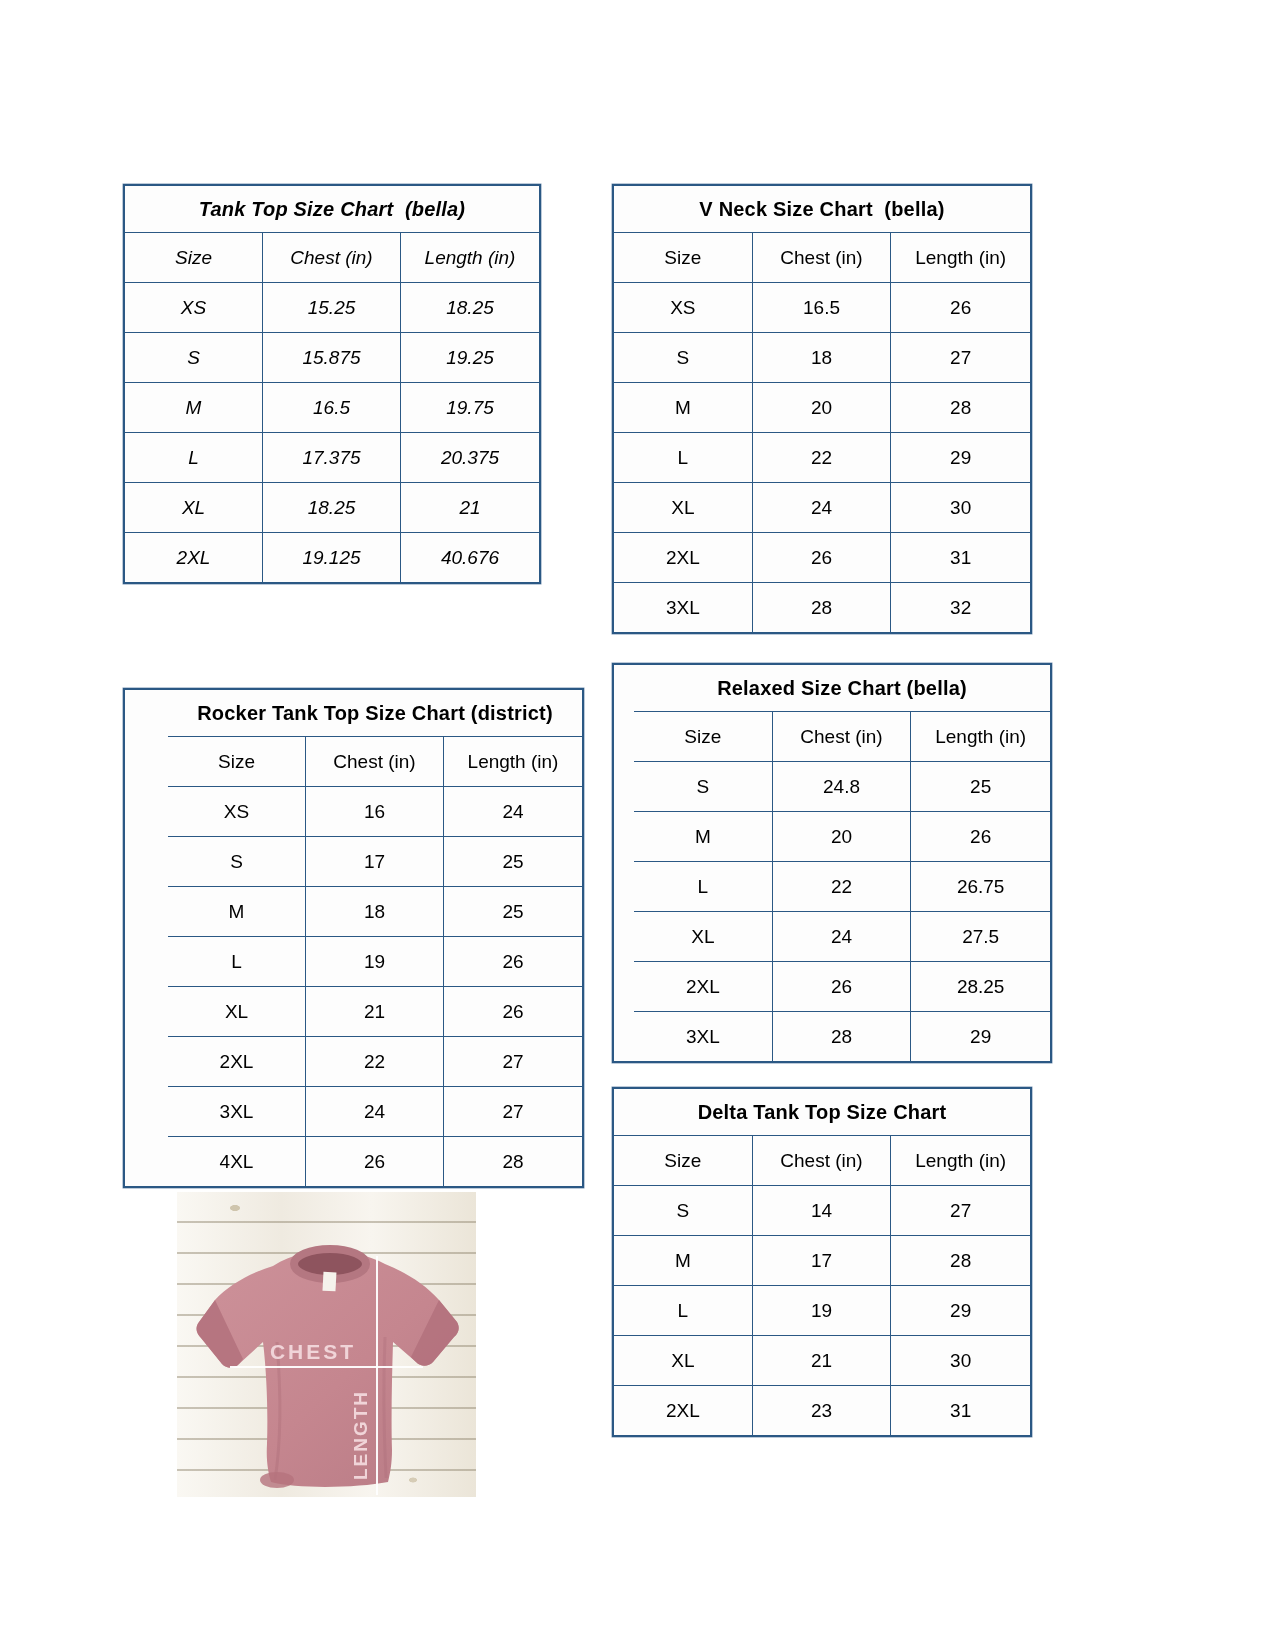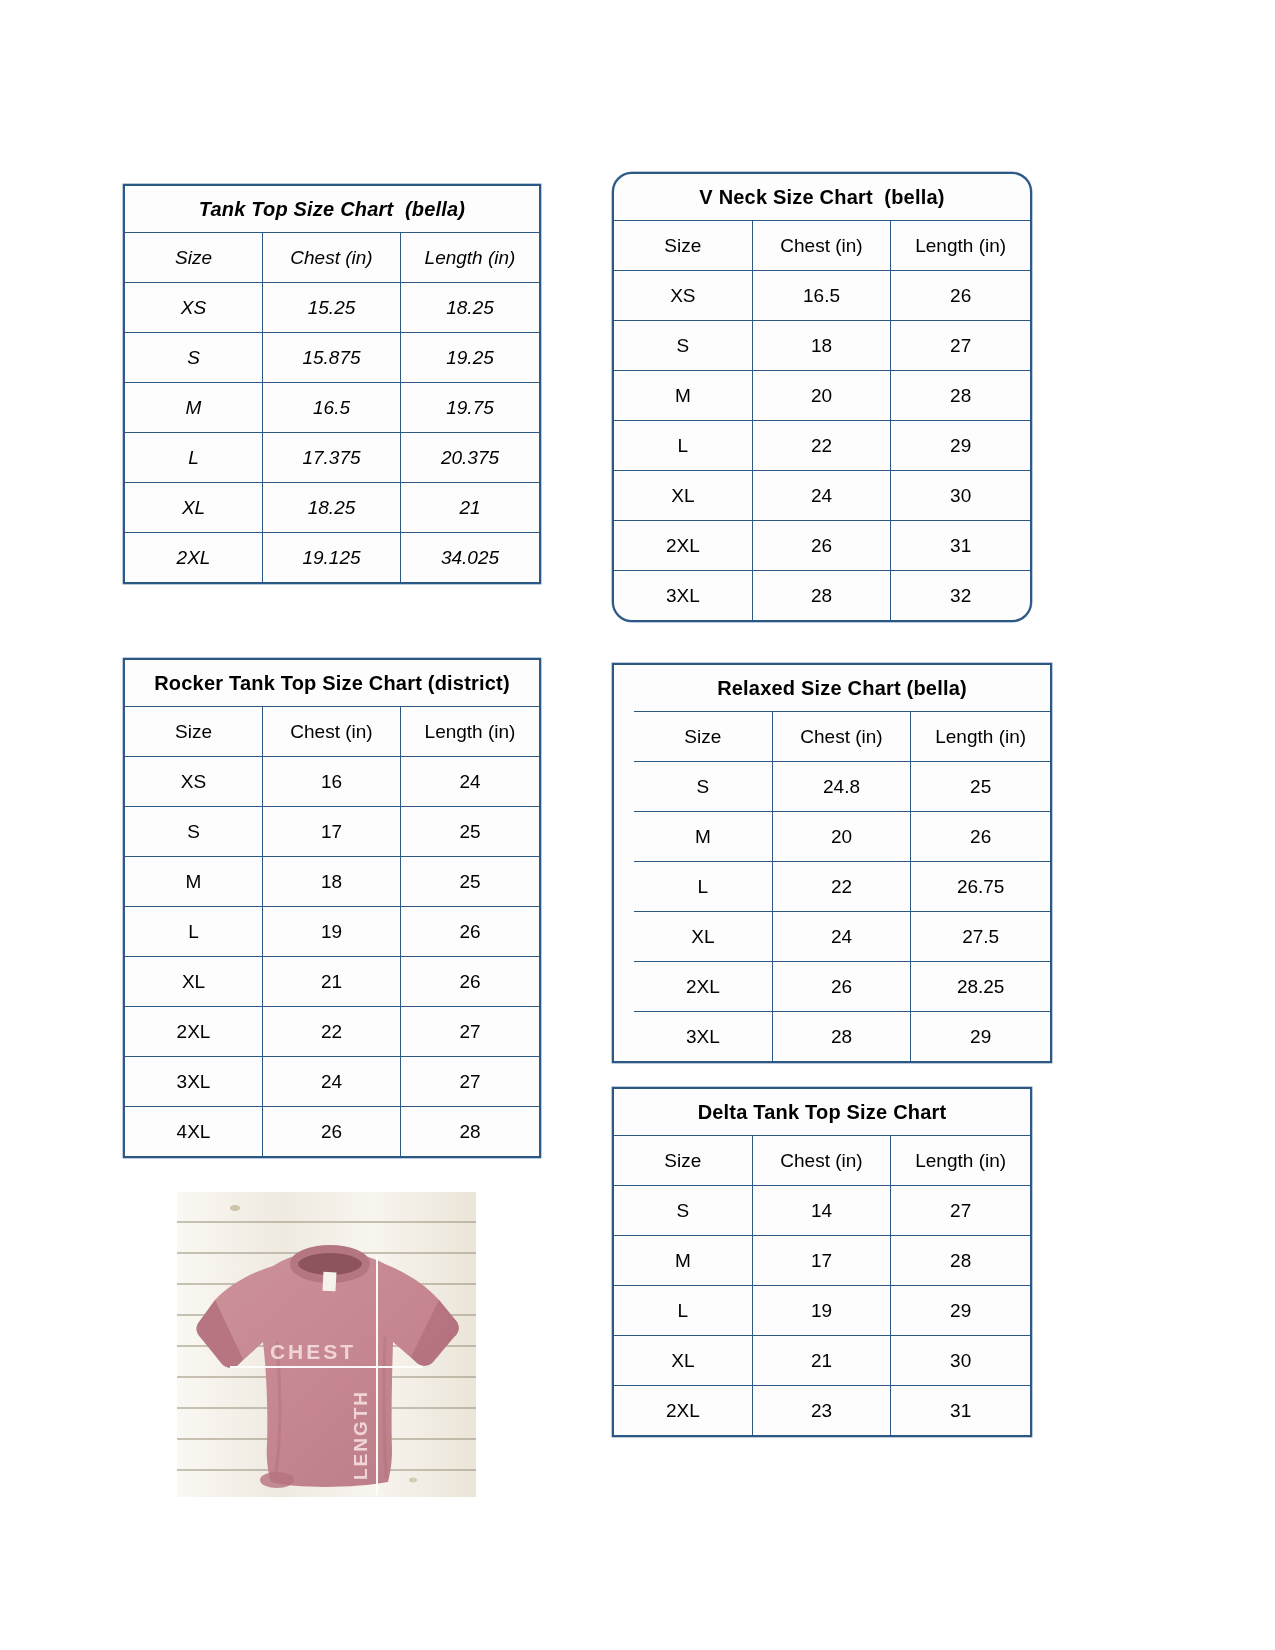--- a/index.html
+++ b/index.html
@@ -20,22 +20,22 @@
   }
   .trow{display:grid;grid-template-columns:1fr 1fr 1fr;}
   .tcell{
     height:49px;display:flex;align-items:center;justify-content:center;
     font-size:19px;
     border-bottom:1.5px solid #2b5884;border-right:1.5px solid #2b5884;
   }
   .tcell:last-child{border-right:none;}
   .t-grid .trow:last-child .tcell{border-bottom:none;}
   #t-tank  {left:123px;top:184px;width:414px;font-style:italic;}
-  #t-vneck {left:612px;top:172px;width:416px;border-radius:20px;}
-  #t-rocker{left:123px;top:658px;width:414px;}
+  #t-vneck {left:612px;top:184px;width:416px;}
+  #t-rocker{left:123px;top:688px;width:414px;padding-left:43px;}
   #t-relax {left:612px;top:663px;width:416px;padding-left:20px;}
   #t-delta {left:612px;top:1087px;width:416px;}
   
   .shirt-photo{
     position:absolute;left:177px;top:1192px;width:299px;height:305px;margin:0;
     background-color:#f6f3ec;
     background-image:
       radial-gradient(10px 6px at 58px 16px, #cfc5ad 0 45%, rgba(0,0,0,0) 55%),
       radial-gradient(8px 5px at 236px 288px, #d6ccb6 0 45%, rgba(0,0,0,0) 55%),
       repeating-linear-gradient(180deg,
@@ -84,21 +84,21 @@
           <div class="tcell">20.375</div>
         </div>
         <div class="trow">
           <div class="tcell">XL</div>
           <div class="tcell">18.25</div>
           <div class="tcell">21</div>
         </div>
         <div class="trow">
           <div class="tcell">2XL</div>
           <div class="tcell">19.125</div>
-          <div class="tcell">34.025</div>
+          <div class="tcell">40.676</div>
         </div>
       </div>
   </section>
 
   <section class="size-table" id="t-vneck">
     <div class="t-title">V Neck Size Chart  (bella)</div>
     <div class="t-grid">
         <div class="trow">
           <div class="tcell">Size</div>
           <div class="tcell">Chest (in)</div>

